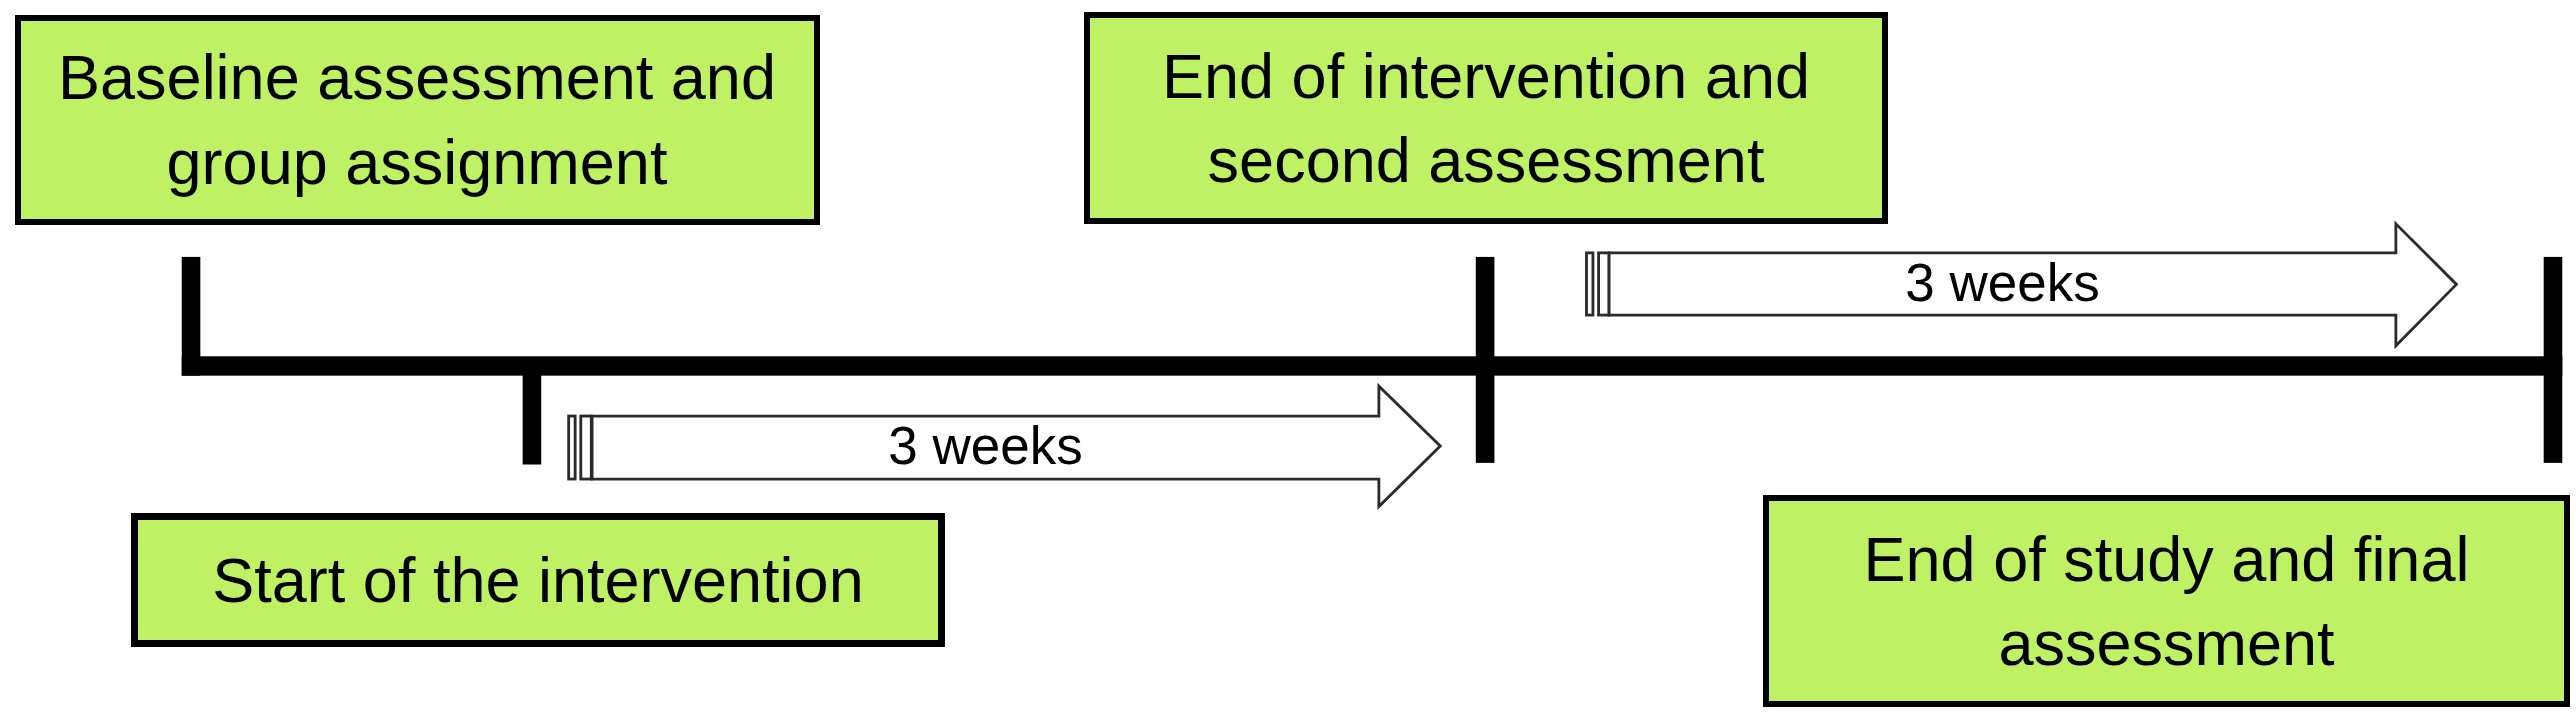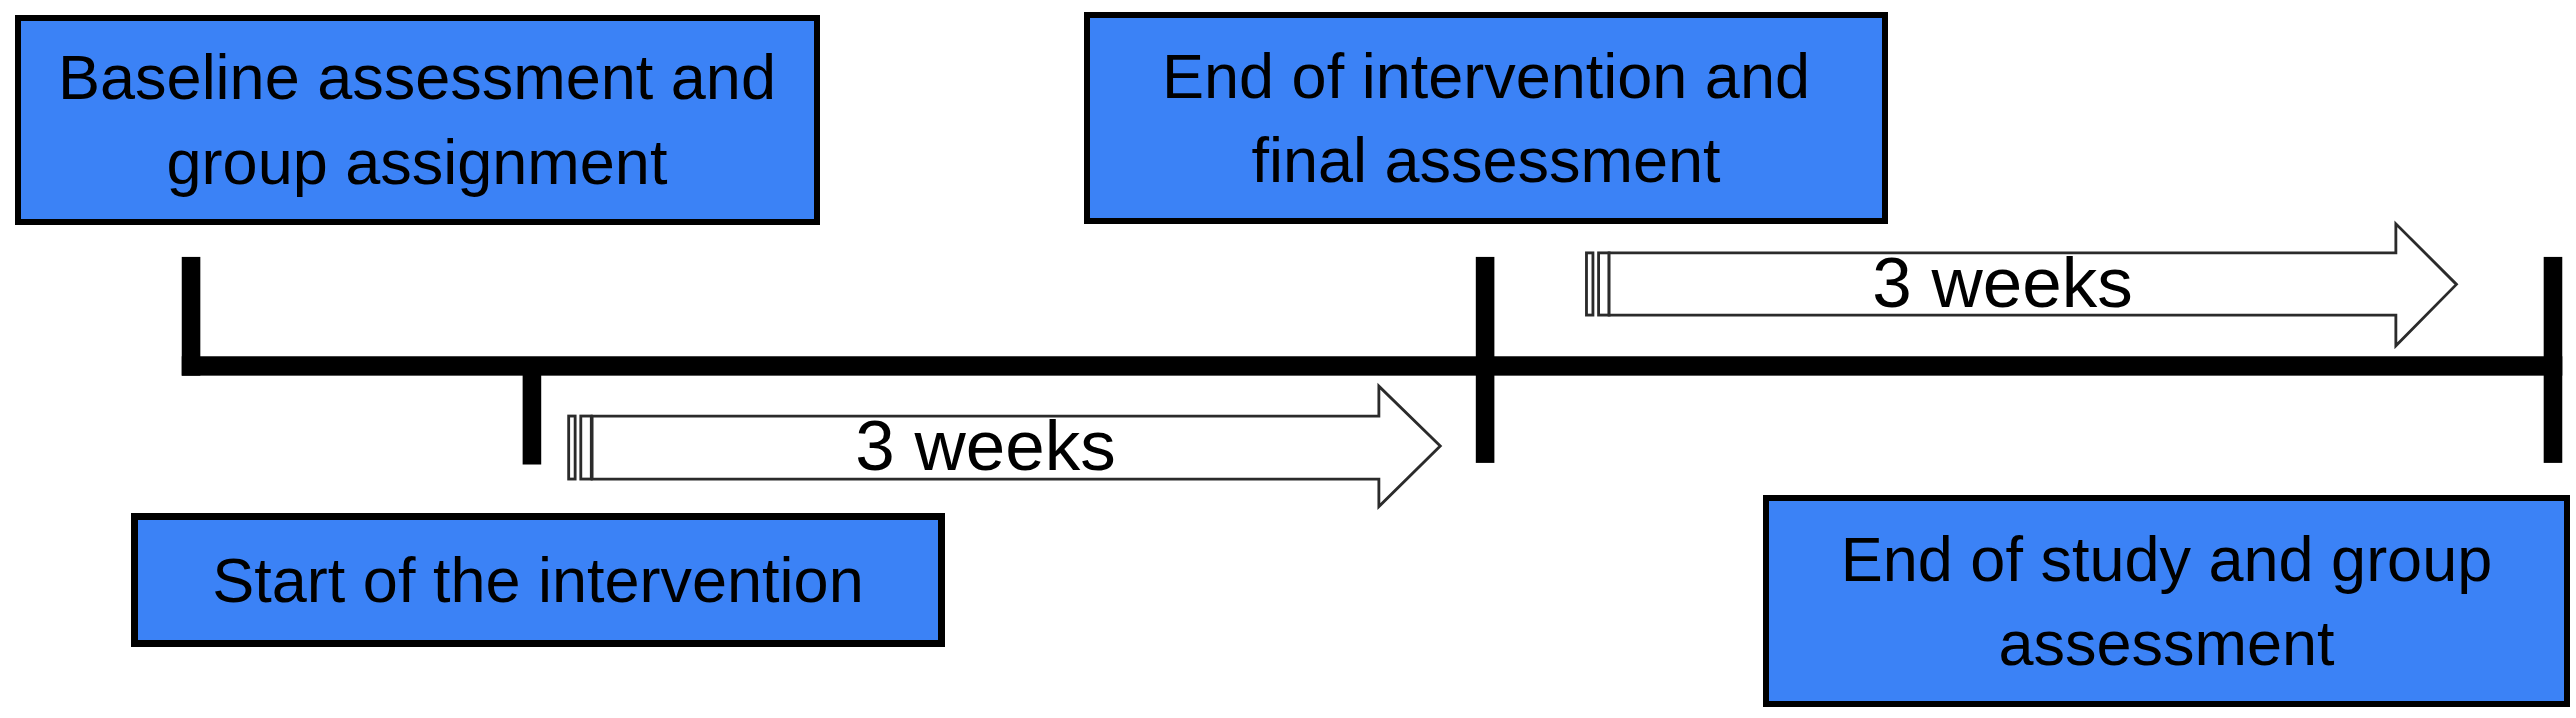--- a/index.html
+++ b/index.html
@@ -17,41 +17,41 @@
     overflow: hidden;
   }
   #timeline-svg {
     position: absolute;
     left: 0;
     top: 0;
   }
   .label-box {
     position: absolute;
     box-sizing: border-box;
-    background: #3b82f6;
+    background: #bef264;
     border: 6.5px solid #000000;
     display: flex;
     align-items: center;
     justify-content: center;
     text-align: center;
     font-size: 63px;
     line-height: 1.34;
     white-space: pre-line;
     color: #000000;
   }
   #box-baseline        { left: 14.5px;   top: 14.5px;  width: 805px;  height: 210px; }
   #box-end-intervention{ left: 1084px; top: 12px;  width: 804px;  height: 212px; }
   #box-start-intervention { left: 131px; top: 513px; width: 814px; height: 134px; border-width: 7.3px; }
   #box-end-study       { left: 1763px; top: 495px; width: 807px;  height: 212px; }
   .arrow-label {
     position: absolute;
     display: flex;
     align-items: center;
     justify-content: center;
-    font-size: 71px;
+    font-size: 53px;
     color: #000000;
     pointer-events: none;
   }
   #arrow-label-1 { left: 592px;  top: 414px; width: 787px; height: 63px; }
   #arrow-label-2 { left: 1609px; top: 251px; width: 787px; height: 63px; }
 </style>
 </head>
 <body>
 
 <div id="figure-canvas">
@@ -81,29 +81,29 @@
     </g>
   </svg>
 
   <div id="box-baseline" class="label-box">
     <span>Baseline assessment and
 group assignment</span>
   </div>
 
   <div id="box-end-intervention" class="label-box">
     <span>End of intervention and
-final assessment</span>
+second assessment</span>
   </div>
 
   <div id="box-start-intervention" class="label-box">
     <span>Start of the intervention</span>
   </div>
 
   <div id="box-end-study" class="label-box">
-    <span>End of study and group
+    <span>End of study and final
 assessment</span>
   </div>
 
   <div id="arrow-label-1" class="arrow-label">3 weeks</div>
 
   <div id="arrow-label-2" class="arrow-label">3 weeks</div>
 
 </div>
 
 

